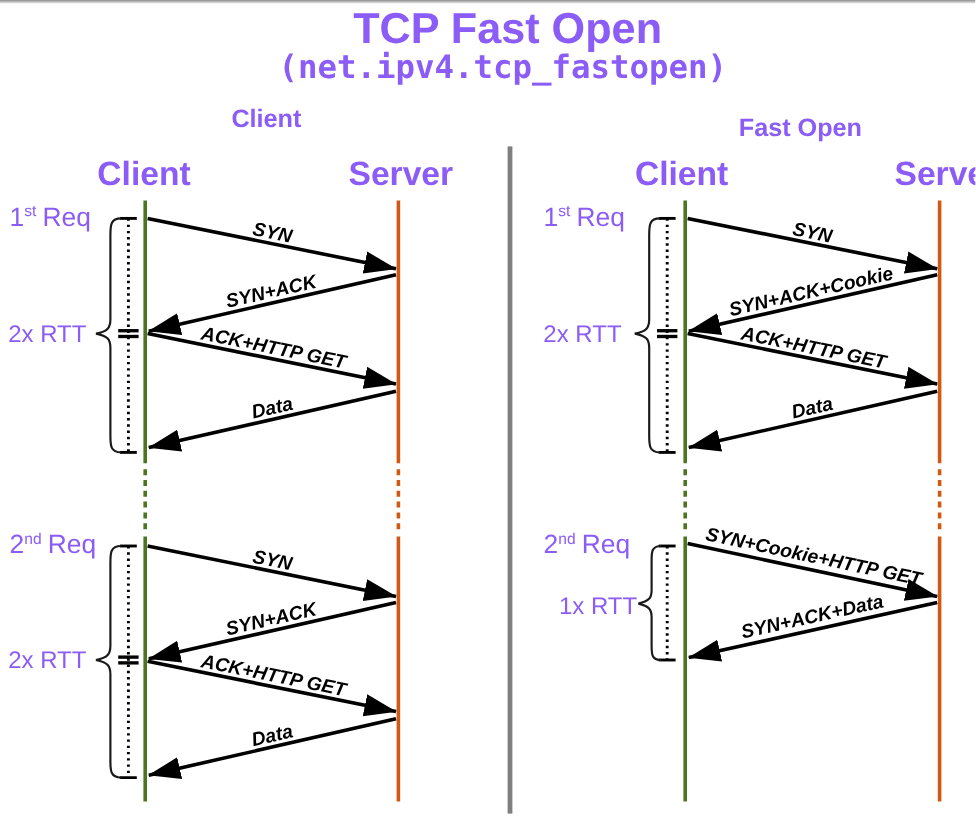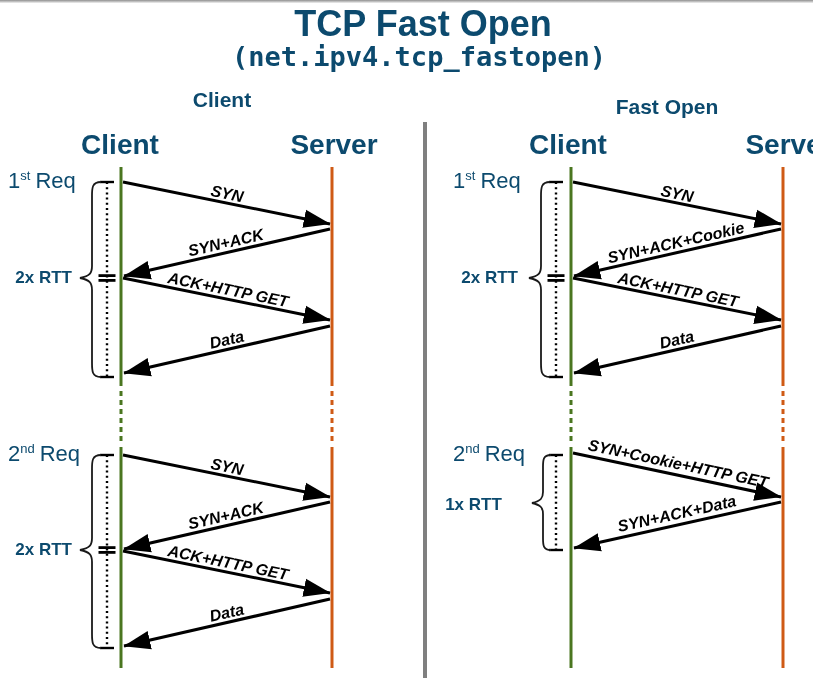--- a/index.html
+++ b/index.html
@@ -1,31 +1,31 @@
 <!DOCTYPE html>
 <html><head>
 <meta charset="utf-8">
 <style>
   html,body{margin:0;padding:0;background:#fff;}
   #stage{
     position:relative;width:813px;height:687px;background:#ffffff;
-    overflow:hidden;font-family:"Liberation Sans",sans-serif;color:#0c4a6e;
+    overflow:hidden;font-family:"Liberation Sans",sans-serif;color:#8b5cf6;
   }
   .top-edge{position:absolute;left:0;top:0;width:813px;height:3px;
     background:linear-gradient(180deg,#8f8f8f 0%,#c9c9c9 60%,#f2f2f2 100%);}
   .abs{position:absolute;}
   .ctr{transform:translateX(-50%);white-space:nowrap;}
   .main-title{font-size:36px;font-weight:bold;letter-spacing:0;}
   .sub-title{font-size:27px;font-weight:bold;font-family:"DejaVu Sans Mono","Liberation Mono",monospace;}
   .panel-title{font-size:21px;font-weight:bold;}
   .actor{font-size:28px;font-weight:bold;}
   .req{font-size:22px;font-weight:normal;white-space:nowrap;}
   .req sup{font-size:13px;vertical-align:8px;}
   .req .word{margin-left:5px;}
-  .rtt{font-size:17px;font-weight:bold;text-align:right;white-space:nowrap;}
+  .rtt{font-size:20px;font-weight:normal;text-align:right;white-space:nowrap;}
   svg{position:absolute;left:0;top:0;}
   .msg{font:italic bold 16px "Liberation Sans",sans-serif;fill:#000;}
   .arrow{stroke:#000;stroke-width:3;fill:none;}
   .life{stroke-width:3;fill:none;}
   .life.dash{stroke-dasharray:5 4;}
   .clientline{stroke:#4a7620;}
   .serverline{stroke:#cf5a15;}
   .tick{stroke:#000;stroke-width:2.4;fill:none;}
   .tick.dot{stroke-dasharray:2 3.2;}
   .brace{stroke:#1a1a1a;stroke-width:1.8;fill:none;}
@@ -56,21 +56,21 @@
   <div class="abs req" style="left:453px;top:168px;">
     <span>1</span><sup>st</sup><span class="word">Req</span>
   </div>
   <div class="abs req" style="left:453px;top:441px;">
     <span>2</span><sup>nd</sup><span class="word">Req</span>
   </div>
 
   <div class="abs rtt" style="left:0;top:268px;width:72px;">2x RTT</div>
   <div class="abs rtt" style="left:0;top:540px;width:72px;">2x RTT</div>
   <div class="abs rtt" style="left:420px;top:268px;width:98px;">2x RTT</div>
-  <div class="abs rtt" style="left:427px;top:495px;width:93px;text-align:center;">1x RTT</div>
+  <div class="abs rtt" style="left:438px;top:495px;width:93px;">1x RTT</div>
 
   <svg width="813" height="687" viewBox="0 0 813 687">
     <defs>
       <marker id="ah" markerWidth="9.5" markerHeight="7.4" refX="8.8" refY="3.5" orient="auto" markerUnits="strokeWidth">
         <path d="M0,0.4 L9,3.5 L0,6.6 Z" fill="#000"></path>
       </marker>
     </defs>
 
     <rect x="423" y="122" width="4" height="556" fill="#7f7f7f"></rect>
 

